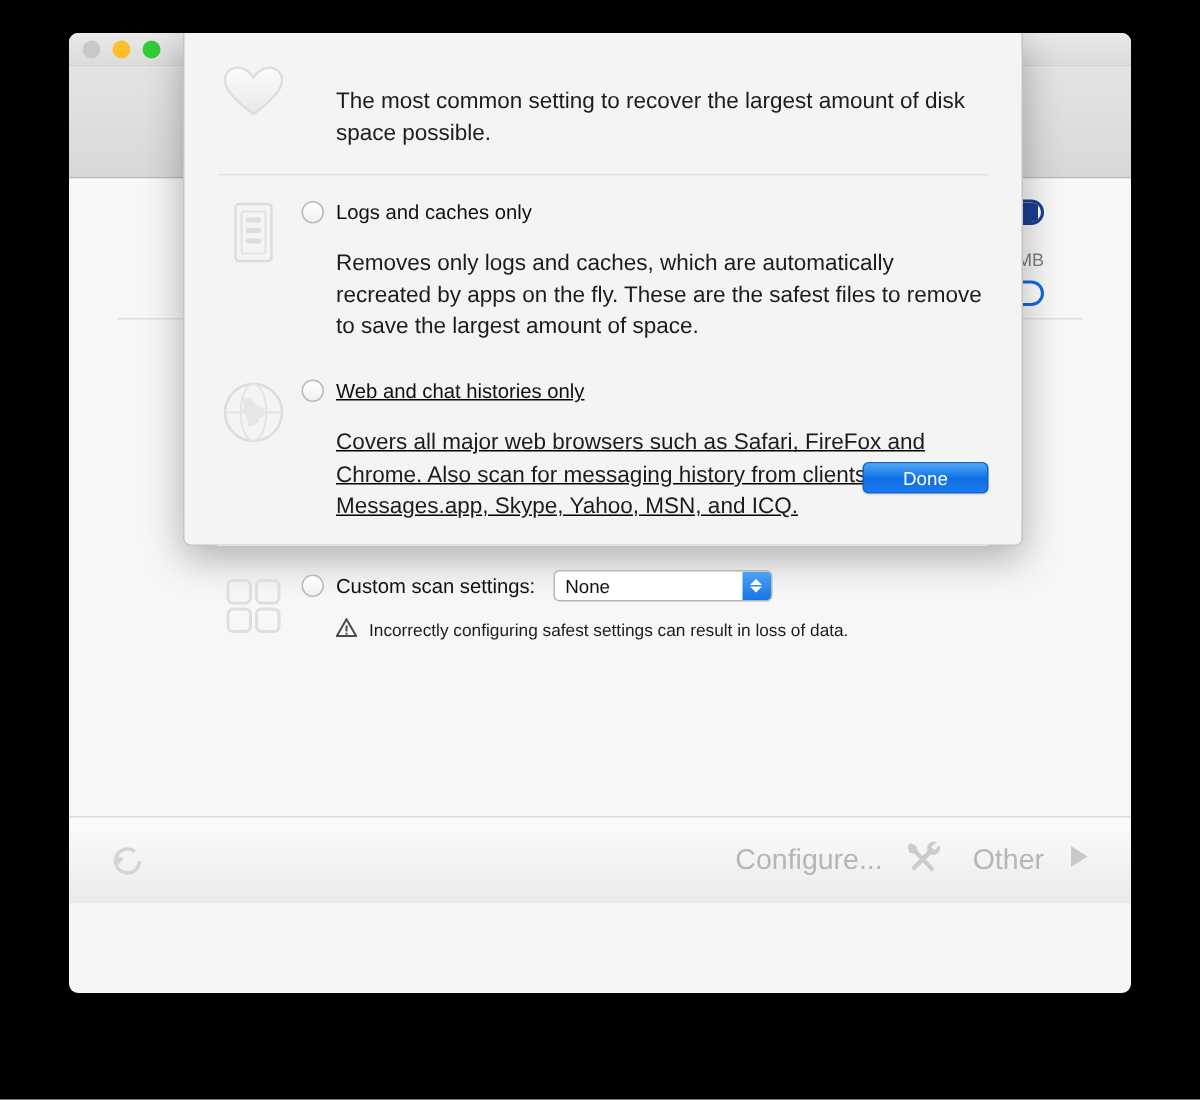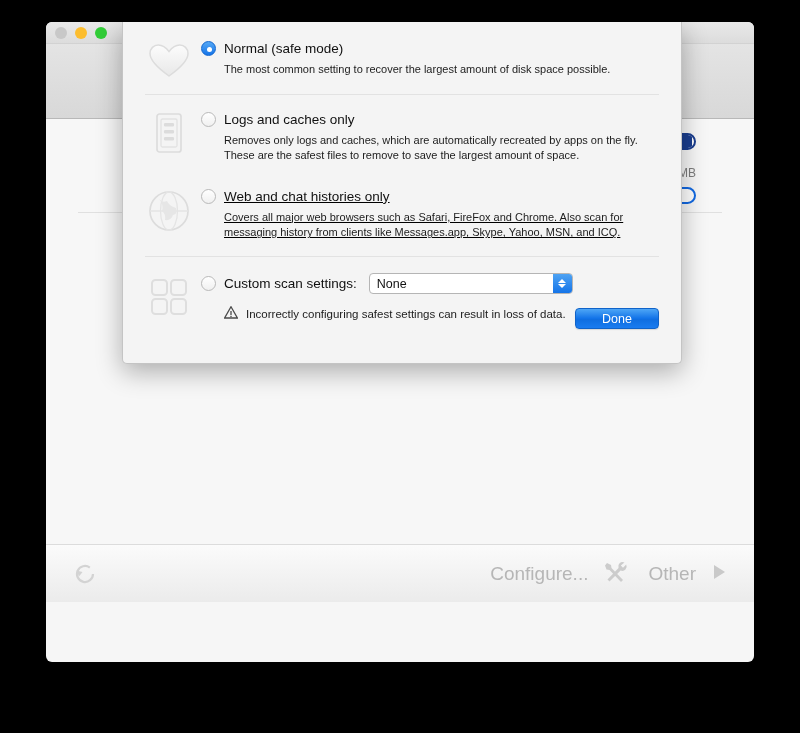--- a/index.html
+++ b/index.html
@@ -266,35 +266,35 @@
     left: 4.5px; top: 4.5px;
     width: 5px; height: 5px;
     border-radius: 50%;
     background: #ffffff;
   }
   .opt-title {
     font-size: 13.5px;
     color: #101010;
   }
   .opt-desc {
-    font-size: 11px;
+    font-size: 15px;
     color: #1c1c1c;
     line-height: 1.42;
-    margin-top: 6px;
+    margin-top: 16px;
     margin-left: 23px;
   }
   .sheet-div {
     height: 1px;
     background: #e2e2e2;
     margin: 0 22px;
   }
 
   
   .popup {
-    width: 204px;
+    width: 146px;
     height: 21px;
     background: #ffffff;
     border: 1px solid #b5b5b5;
     border-radius: 4px;
     display: flex;
     align-items: center;
     position: relative;
     overflow: hidden;
     margin-left: 4px;
     cursor: default;
@@ -561,24 +561,20 @@
           <defs>
             <linearGradient id="hgrad" x1="0" y1="0" x2="0" y2="1">
               <stop offset="0%" stop-color="#fcfcfc"></stop>
               <stop offset="100%" stop-color="#e8e8e8"></stop>
             </linearGradient>
           </defs>
           <path d="M22 34 C8 24 3 17 3 11.5 C3 6.5 6.8 3 11.2 3 C15 3 19 5.5 22 9.5 C25 5.5 29 3 32.8 3 C37.2 3 41 6.5 41 11.5 C41 17 36 24 22 34 Z" fill="url(#hgrad)" stroke="#dcdcdc" stroke-width="1.5"></path>
         </svg>
       </span>
       <div class="opt-body">
-        <div class="opt-title-row">
-          <span class="radio on"></span>
-          <span class="opt-title">Normal (safe mode)</span>
-        </div>
         <div class="opt-desc">The most common setting to recover the largest amount of disk space possible.</div>
       </div>
     </div>
 
     <div class="sheet-div"></div>
 
     <div class="opt" style="padding-top:17px; padding-bottom:14px;">
       <span class="opt-icon" style="top:16px;">
         <svg width="40" height="46" viewBox="0 0 40 46">
           <rect x="8" y="3" width="24" height="38" rx="2.5" fill="none" stroke="#dcdcdc" stroke-width="1.7"></rect>

